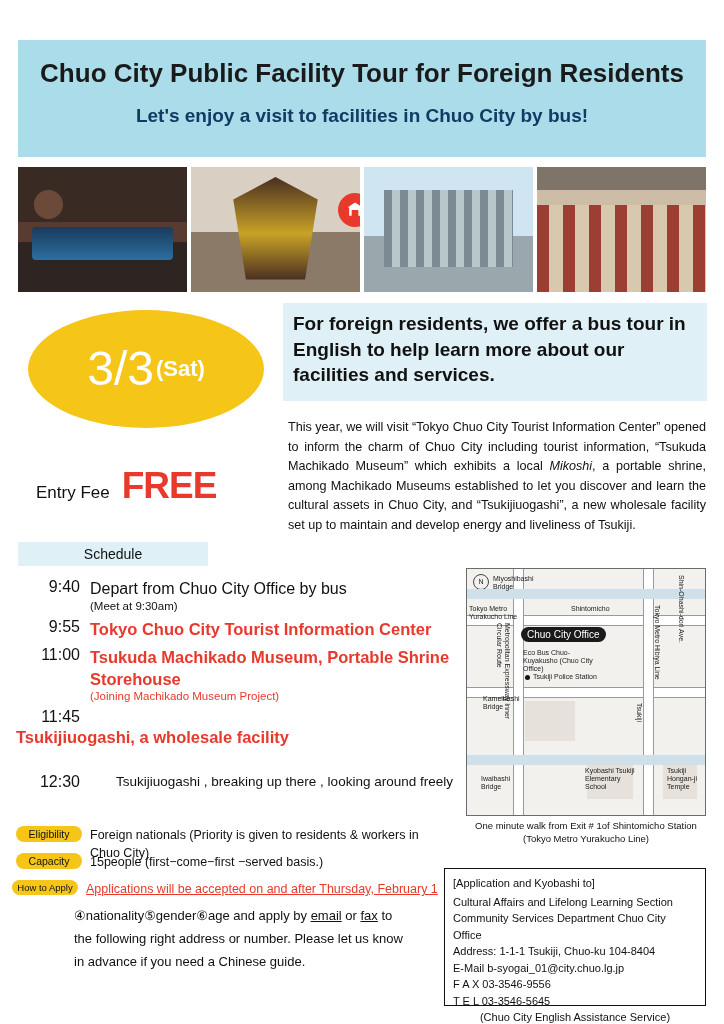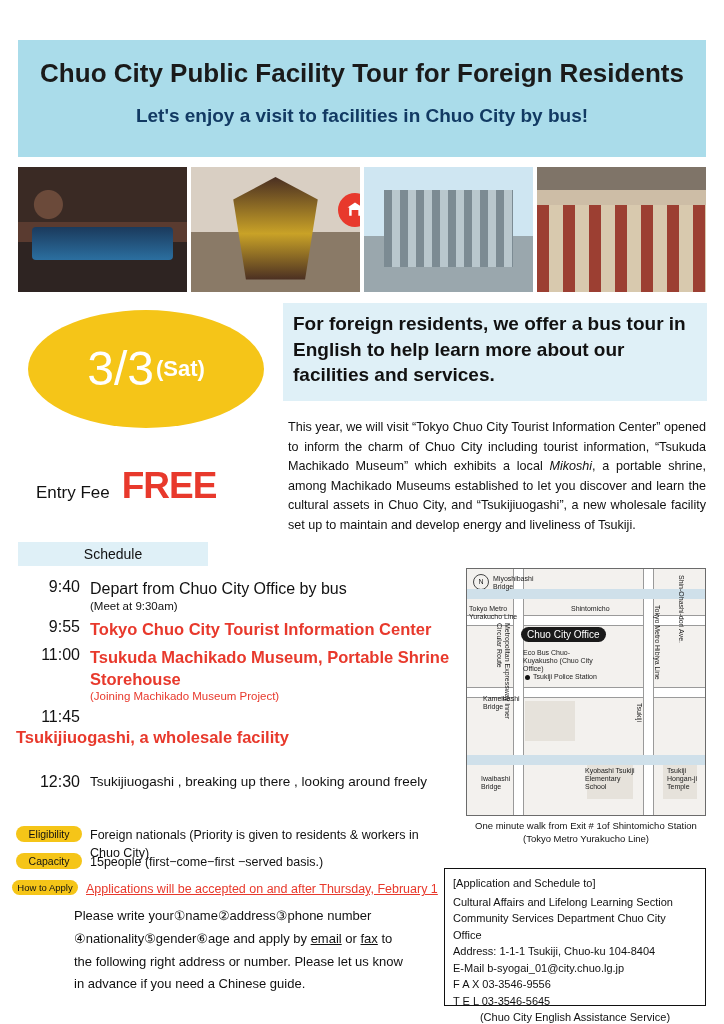--- a/index.html
+++ b/index.html
@@ -235,21 +235,21 @@
         <div class="sname red">Tsukuda Machikado Museum, Portable Shrine Storehouse</div>
         <div class="snote red">(Joining Machikado Museum Project)</div>
       </div>
     </div>
     <div class="srow" style="margin-top:6px;flex-direction:column;">
       <div class="stime">11:45</div>
       <div class="sbody">
         <div class="sname red">Tsukijiuogashi, a wholesale facility</div>
       </div>
     </div>
-    <div class="srow" style="margin-top:24px;">
+    <div class="srow" style="margin-top:24px;gap:26px;">
       <div class="stime">12:30</div>
       <div class="sbody">
         <div class="sname small" style="font-size:13.5px;">Tsukijiuogashi , breaking up there , looking around freely</div>
       </div>
     </div>
   </div>
 
   <div class="map">
     <div class="compass">N</div>
 
@@ -291,31 +291,28 @@
     <div class="tag">Capacity</div>
     <div class="tagtext">15people (first−come−first −served basis.)</div>
   </div>
   <div class="tagrow" style="left:12px;top:880px;width:440px;">
     <div class="tag" style="font-size:9.5px;">How to Apply</div>
     <div class="tagtext red">Applications will be accepted on and after Thursday, February 1</div>
   </div>
 
   <div class="howto-body">
     <div>
-      <span>Please write your</span><span>①name②address③phone number</span>
-    </div>
-    <div>
       <span>④nationality⑤gender⑥age and apply by </span><u>email</u><span> or </span><u>fax</u><span> to</span>
     </div>
     <div>the following right address or number. Please let us know</div>
     <div>in advance if you need a Chinese guide.</div>
   </div>
 
   <div class="appbox">
-    <div class="ttl">[Application and Schedule to]</div>
+    <div class="ttl">[Application and Kyobashi to]</div>
     <div>Cultural Affairs and Lifelong Learning Section</div>
     <div>Community Services Department Chuo City Office</div>
     <div>Address:  1-1-1 Tsukiji, Chuo-ku 104-8404</div>
     <div>E-Mail  b-syogai_01@city.chuo.lg.jp</div>
     <div>F A X   03-3546-9556</div>
     <div>T E L   03-3546-5645</div>
     <div class="ctr">(Chuo City English Assistance Service)</div>
 
   </div>
 

